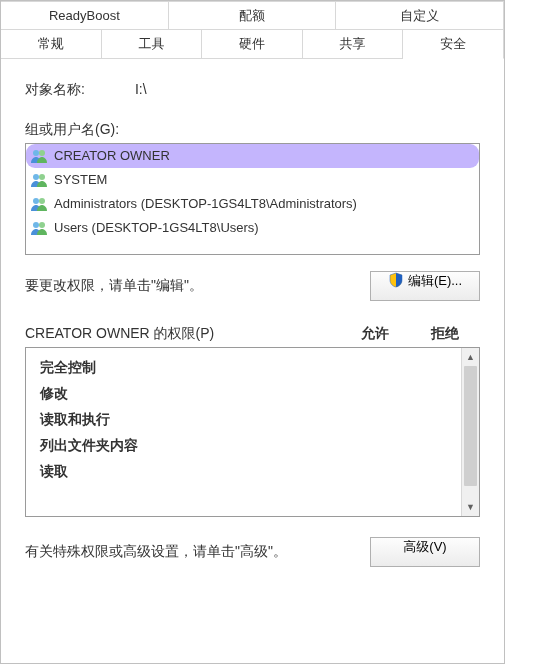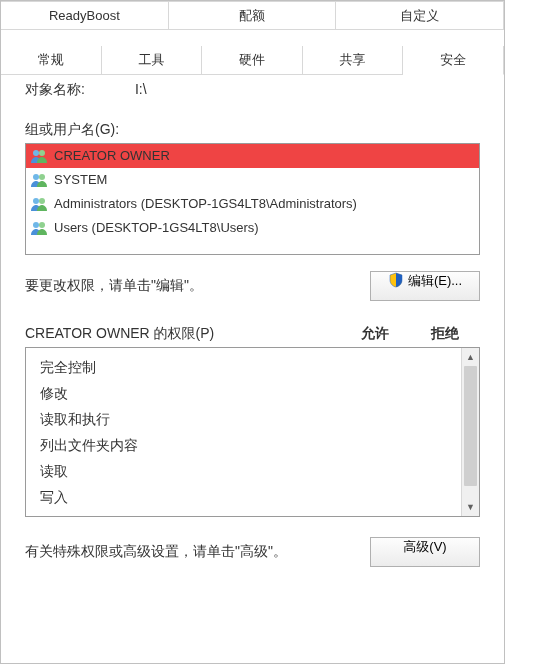--- a/index.html
+++ b/index.html
@@ -40,21 +40,21 @@
   }
   .tabrow .tab:first-child { border-left: none; }
   .tabrow.second .tab { border-top: none; }
   .tab.active {
     background: #fff;
     border-bottom: 1px solid #fff;
     position: relative;
     z-index: 2;
   }
   .tabrow.second .tab:not(.active) { border-bottom: 1px solid #d8d8d8; }
-  .tabrow.second { position: relative; top: 16px; }
+  .tabrow.second { position: relative; top: 0; }
   
   .panel {
     padding: 18px 24px 12px 24px;
   }
   .label { font-size: 14px; }
   .obj-line { display: flex; gap: 50px; align-items: baseline; margin: 4px 0 22px 0; }
   .group-label { margin-bottom: 4px; }
   .listbox {
     border: 1px solid #9a9a9a;
     height: 112px;
@@ -63,21 +63,21 @@
     margin-bottom: 16px;
   }
   .listitem {
     display: flex;
     align-items: center;
     gap: 6px;
     padding: 2px 4px;
     font-size: 13px;
     line-height: 20px;
   }
-  .listitem.selected { background: #ef4444; }
+  .listitem.selected { background: #c4b5fd; border-radius: 9px; }
   .users-icon {
     width: 18px; height: 16px; flex: 0 0 18px;
     position: relative;
   }
   .users-icon svg { display: block; }
   .edit-row {
     display: flex;
     align-items: center;
     justify-content: space-between;
     margin-bottom: 24px;
@@ -107,20 +107,21 @@
   .permbox {
     border: 1px solid #9a9a9a;
     height: 170px;
     position: relative;
     display: flex;
   }
   .permlist {
     flex: 1;
     padding: 6px 0 0 14px;
     overflow: hidden;
+    font-weight: bold;
   }
   .permitem {
     font-size: 14px;
     line-height: 26px;
   }
   .perm-scrollbar {
     width: 18px;
     background: #f0f0f0;
     border-left: 1px solid #d8d8d8;
     position: relative;
@@ -242,21 +243,20 @@
       <span class="col label">拒绝</span>
     </div>
 
     <div class="permbox">
       <div class="permlist" id="perm-list">
           <div class="permitem">完全控制</div>
           <div class="permitem">修改</div>
           <div class="permitem">读取和执行</div>
           <div class="permitem">列出文件夹内容</div>
           <div class="permitem">读取</div>
-          <div class="permitem">写入</div>
         </div>
       <div class="perm-scrollbar">
         <div class="arrow">▲</div>
         <div class="thumb"></div>
         <div class="arrow" style="position:absolute;bottom:0;left:0;right:0">▼</div>
       </div>
     </div>
 
     <div class="adv-row">
       <span class="label">有关特殊权限或高级设置，请单击"高级"。</span>

